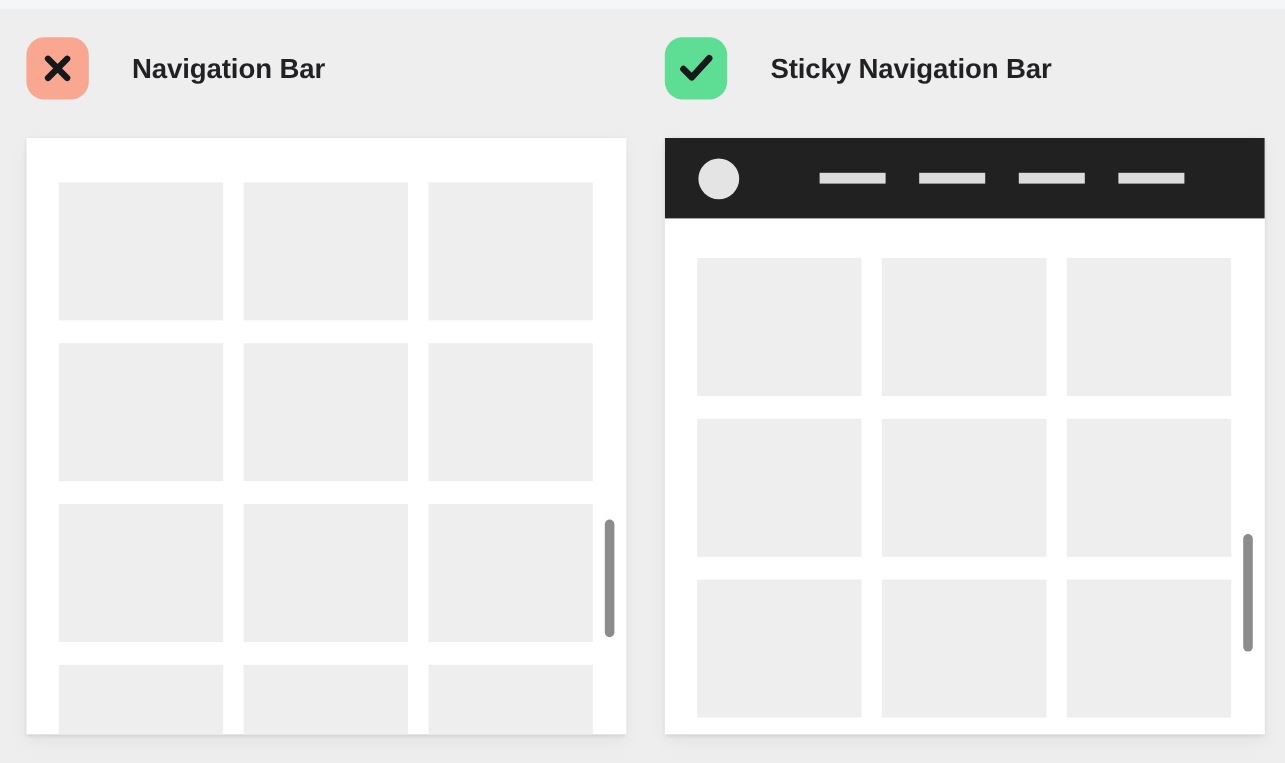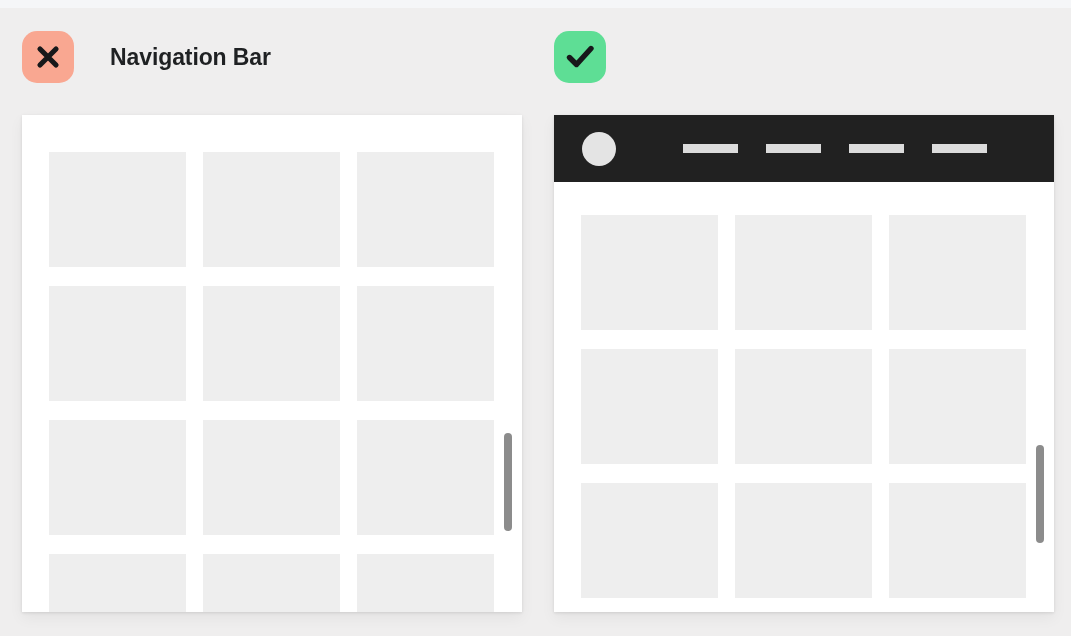--- a/index.html
+++ b/index.html
@@ -196,20 +196,21 @@
   <section class="example right">
 
     <header class="example-header">
       <div class="badge good">
         <span>
           <svg width="52" height="52" viewBox="0 0 52 52" aria-hidden="true">
             <path d="M15.5 26.5 L22.5 33.5 L37 17.5" stroke="#17181a" stroke-width="5.4" stroke-linecap="round" stroke-linejoin="round" fill="none"></path>
           </svg>
         </span>
       </div>
+      <h2 class="example-title">Sticky Navigation Bar</h2>
     </header>
 
     <div class="panel right-panel">
 
       <nav class="navbar">
         <div class="nav-logo"></div>
         <div class="nav-links">
           <div class="nav-link"></div>
           <div class="nav-link"></div>
           <div class="nav-link"></div>

